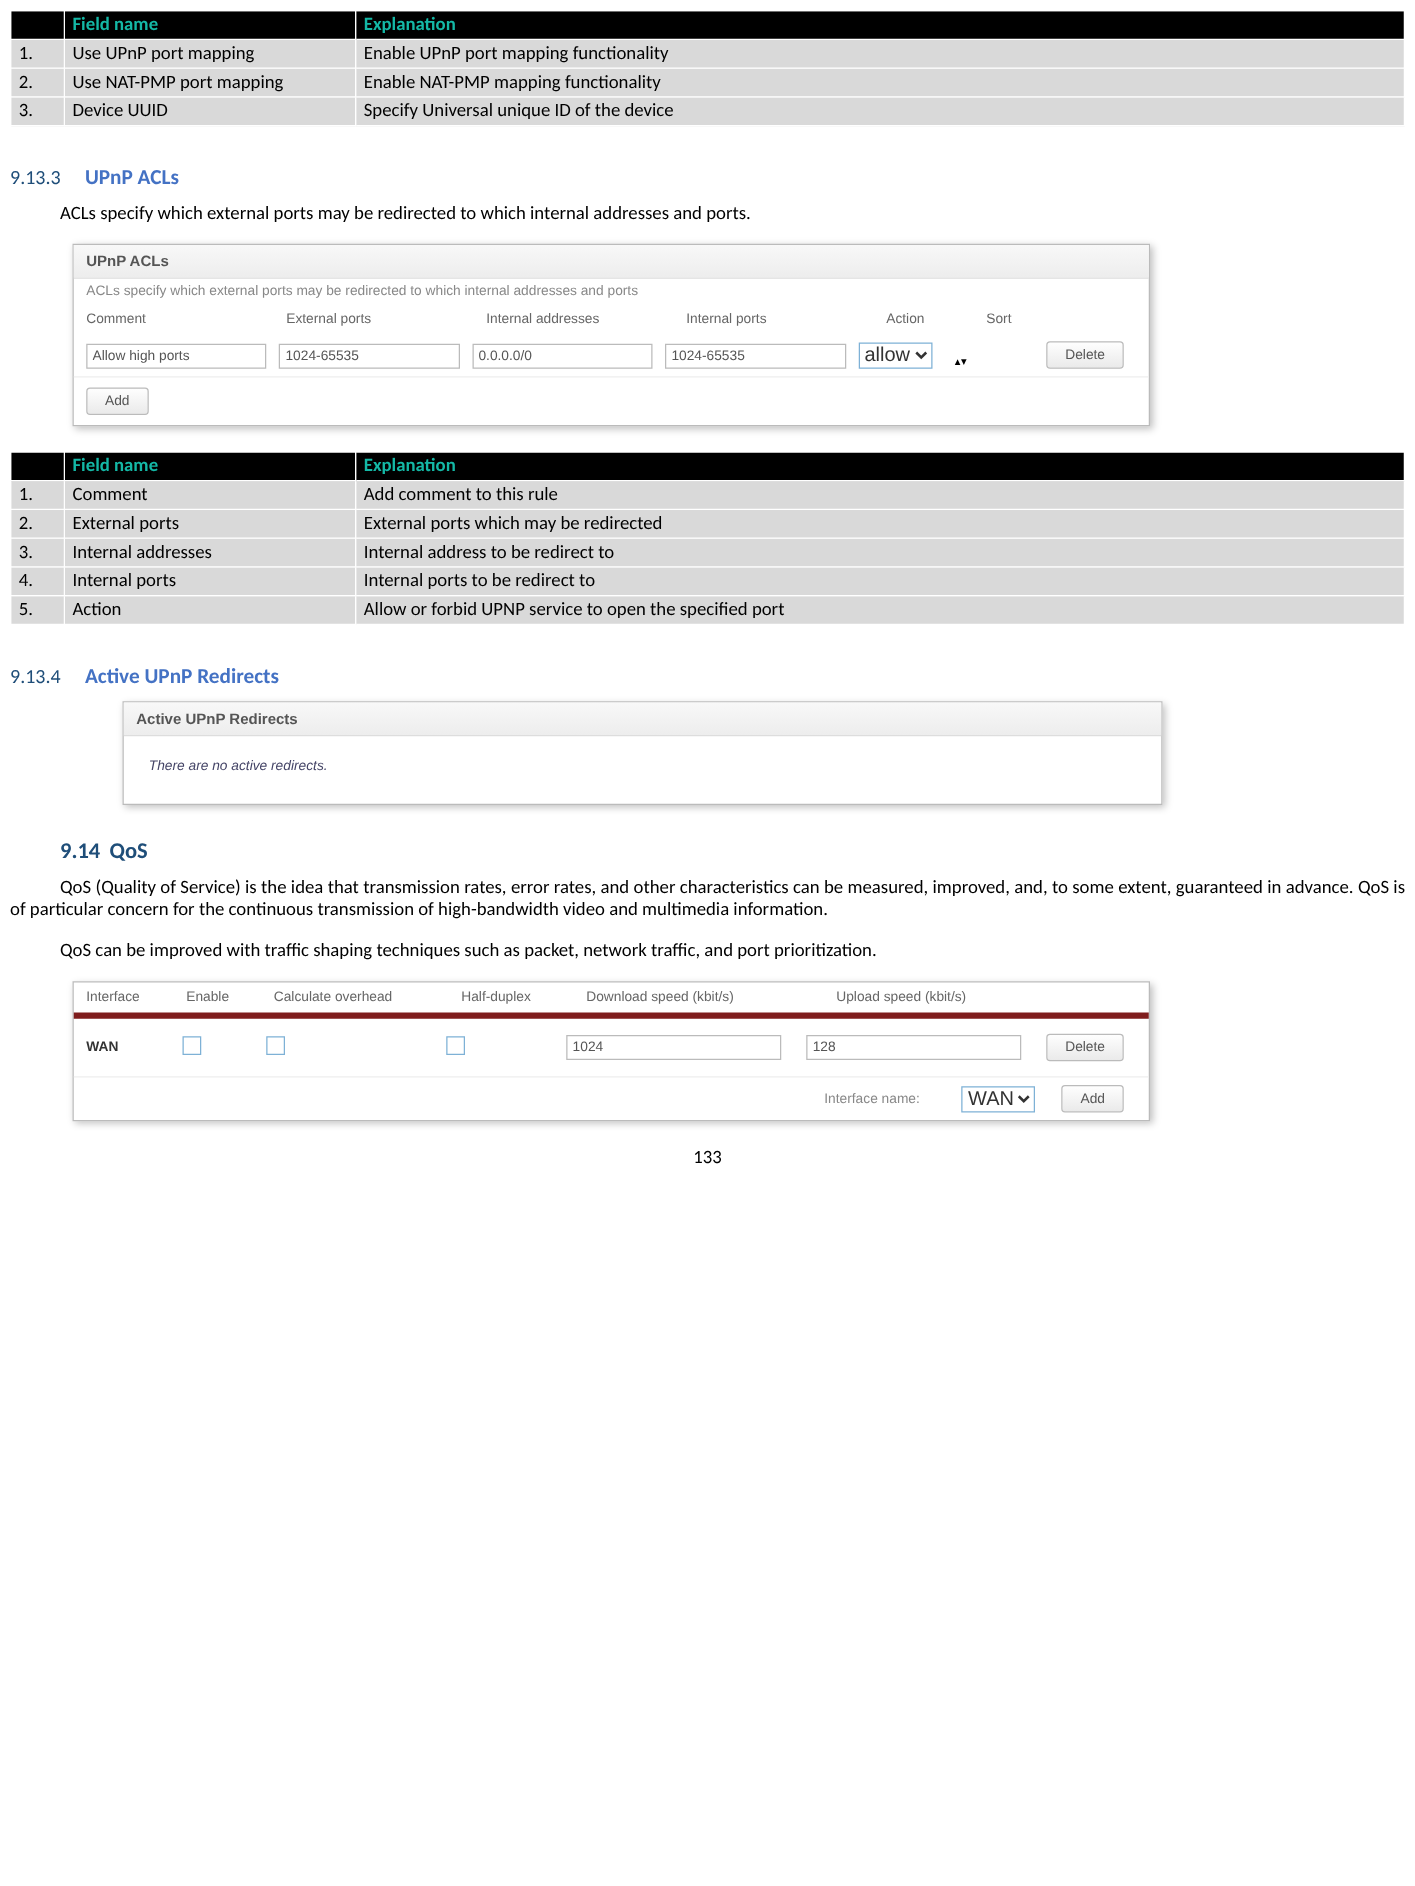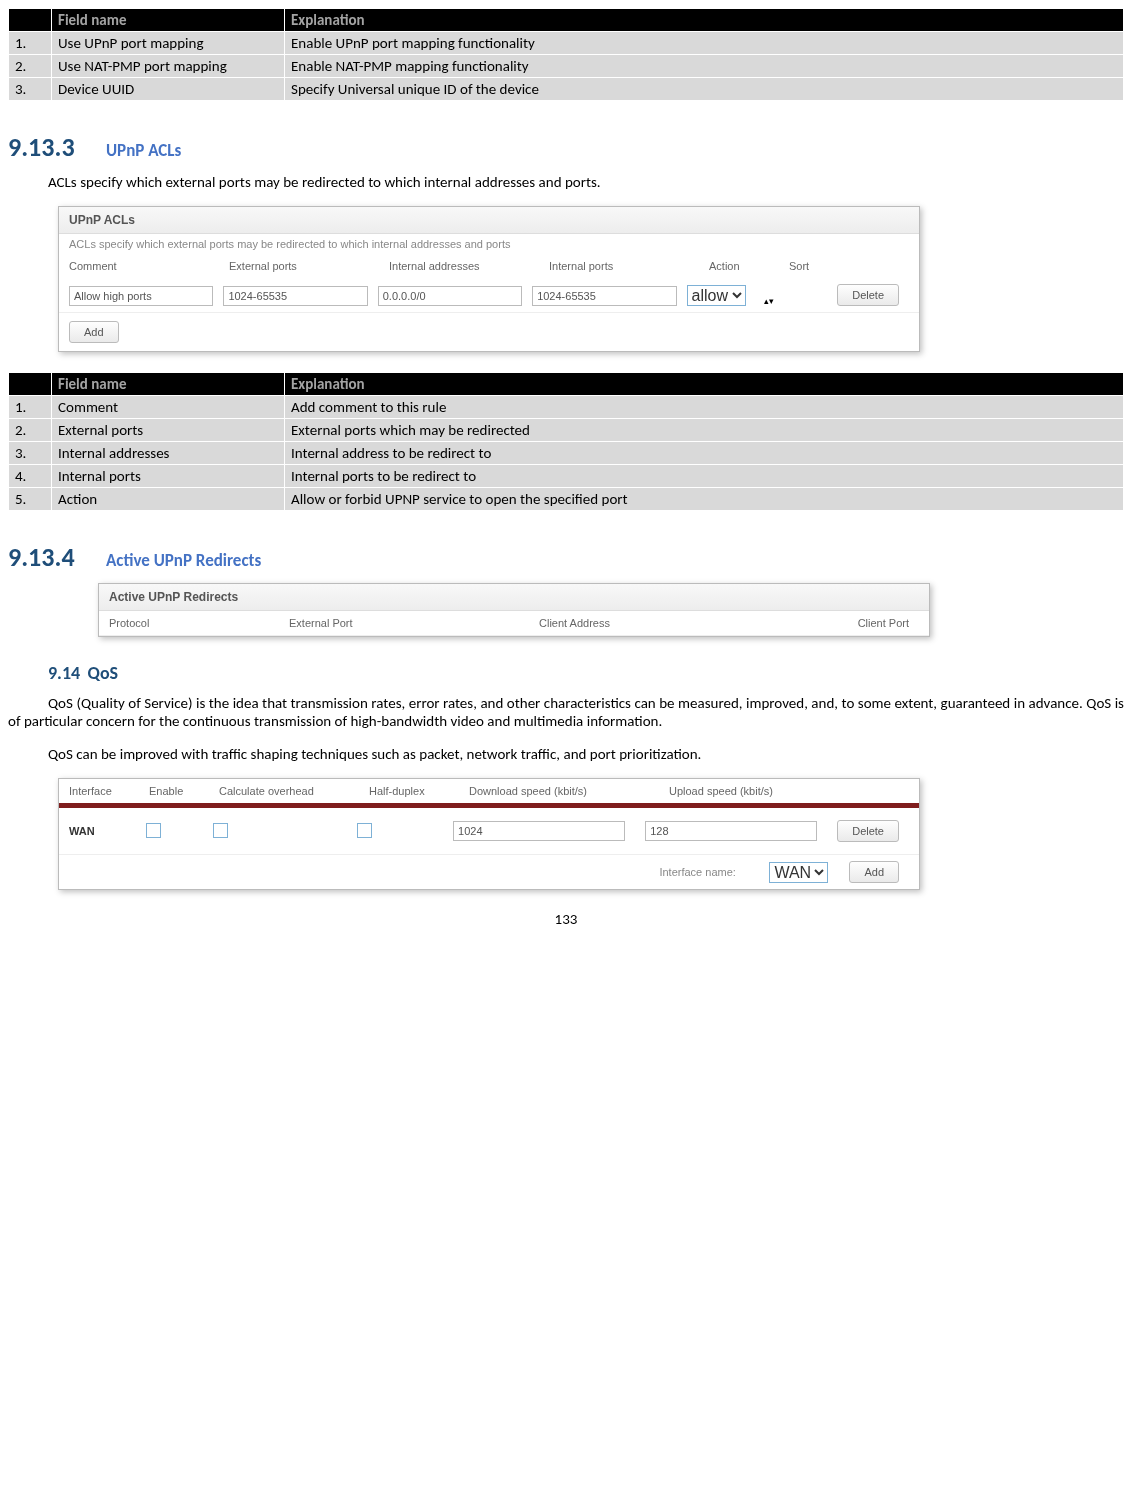--- a/index.html
+++ b/index.html
@@ -11,43 +11,43 @@
     font-size: 15px;
     width: 1116px;
   }
   .field-table {
     width: 100%;
     border-collapse: collapse;
     margin-bottom: 30px;
   }
   .field-table th {
     background: #000;
-    color: #a3a3a3;
+    color: #14b8a6;
     text-align: left;
     padding: 2px 6px;
     font-weight: bold;
     border: 1px solid #fff;
   }
   .field-table th.num-col { width: 30px; }
   .field-table th.name-col { width: 220px; }
   .field-table td {
     background: #d9d9d9;
     padding: 2px 6px;
     border: 1px solid #fff;
     vertical-align: top;
   }
   .field-table td.num { text-align: left; }
   .section-head {
     margin: 30px 0 10px 0;
   }
   .section-head .num {
     color: #1f4e79;
-    font-weight: bold;
-    font-size: 26px;
-    margin-right: 28px;
+    font-weight: normal;
+    font-size: 16px;
+    margin-right: 16px;
   }
   .section-head .title {
     color: #4472c4;
     font-weight: bold;
     font-size: 17px;
   }
   .section-head-major {
     margin: 25px 0 10px 16px;
     margin-left: 40px;
   }
@@ -249,26 +249,21 @@
   </tbody>
 </table>
 
 <div class="section-head">
   <span class="num">9.13.4</span>
   <span class="title">Active UPnP Redirects</span>
 </div>
 
 <div class="panel" style="width:830px; margin-left:90px;">
   <div class="panel-header">Active UPnP Redirects</div>
-  <div class="col-row" style="border-bottom:1px solid #eee;">
-    <div style="width:170px;">Protocol</div>
-    <div style="width:240px;">External Port</div>
-    <div style="width:260px;">Client Address</div>
-    <div style="flex:1; text-align:right;">Client Port</div>
-  </div>
+  <div class="empty-msg">There are no active redirects.</div>
 </div>
 
 <div class="section-head-major">
   <span class="num">9.14</span>
   <span class="title">QoS</span>
 </div>
 <p class="body-text-noindent" style="text-indent:40px;">QoS (Quality of Service) is the idea that transmission rates, error rates, and other characteristics can be measured, improved, and, to some extent, guaranteed in advance. QoS is of particular concern for the continuous transmission of high-bandwidth video and multimedia information.</p>
 <p class="body-text">QoS can be improved with traffic shaping techniques such as packet, network traffic, and port prioritization.</p>
 
 <div class="panel" style="width:860px;">

